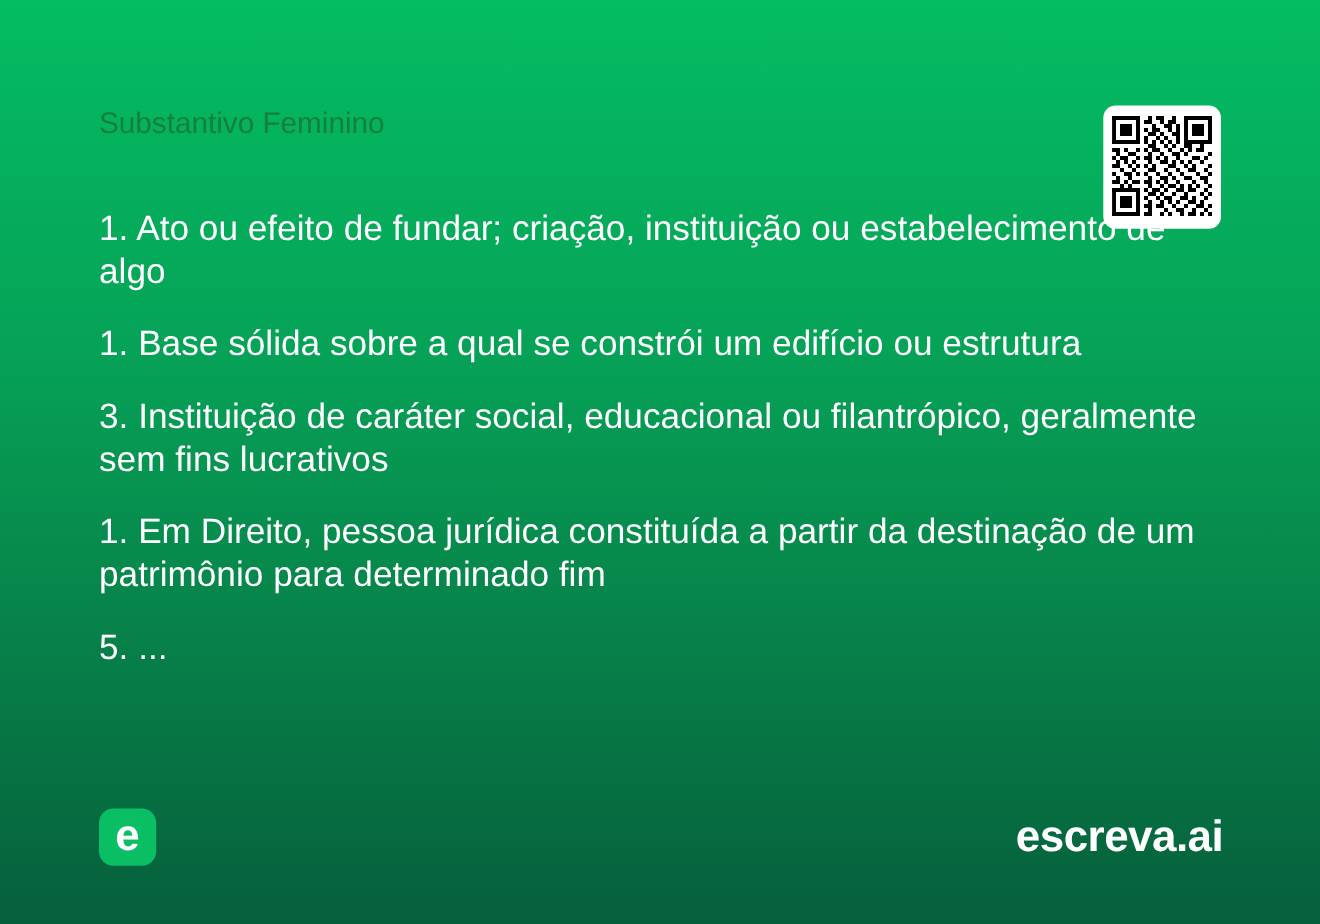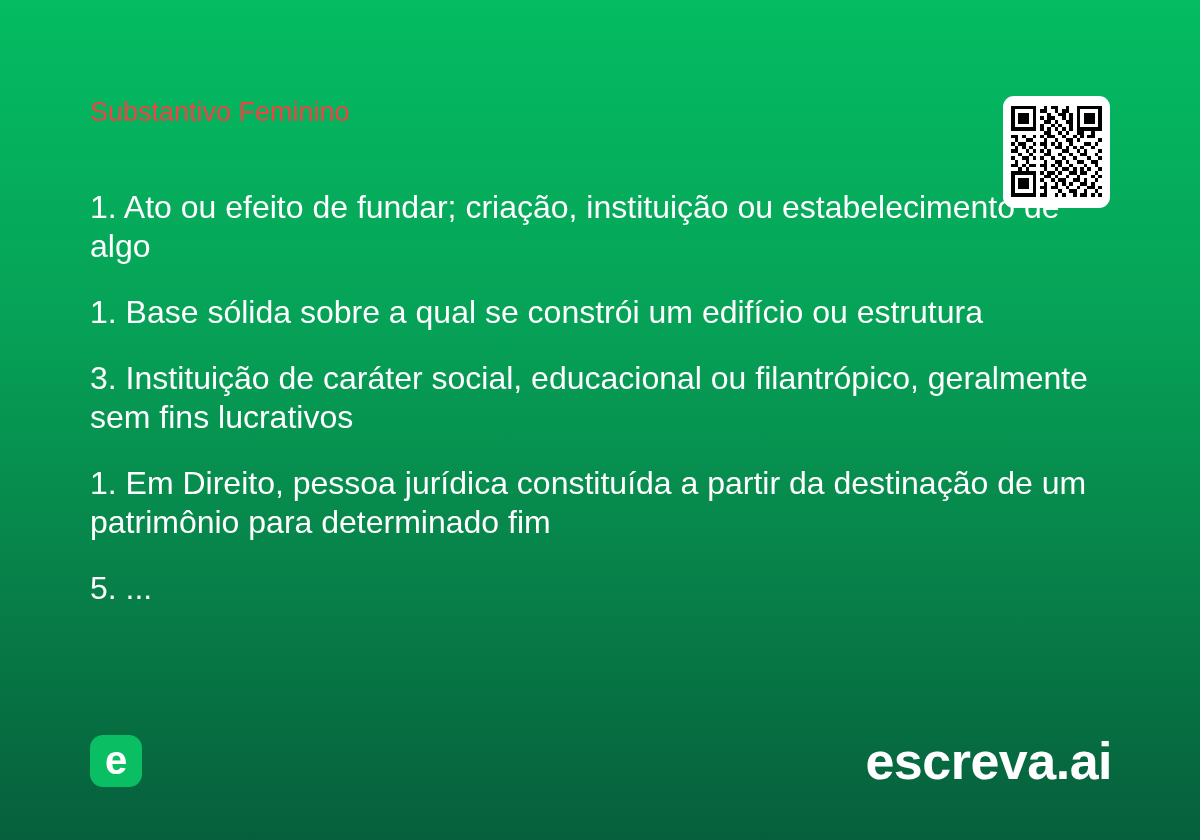--- a/index.html
+++ b/index.html
@@ -34,21 +34,21 @@
     font-weight: bold;
     color: #ffffff;
     letter-spacing: -0.5px;
     line-height: 1.12;
     white-space: nowrap;
   }
 
   .word-subtitle {
     font-size: 27px;
     font-weight: normal;
-    color: #ef4444;
+    color: #15803d;
     line-height: 1.25;
     margin-top: 8px;
     white-space: nowrap;
   }
 
   
   .qr-frame {
     position: absolute;
     left: 1003px;
     top: 96px;
@@ -105,21 +105,21 @@
 
   .logo-badge span {
     font-size: 40px;
     font-weight: bold;
     color: #ffffff;
     line-height: 1;
     margin-top: -3px;
   }
 
   .brand-wordmark {
-    font-size: 52px;
+    font-size: 40px;
     font-weight: bold;
     color: #ffffff;
     letter-spacing: -0.5px;
     line-height: 1;
     white-space: nowrap;
   }
 </style>
 </head>
 <body>
 

